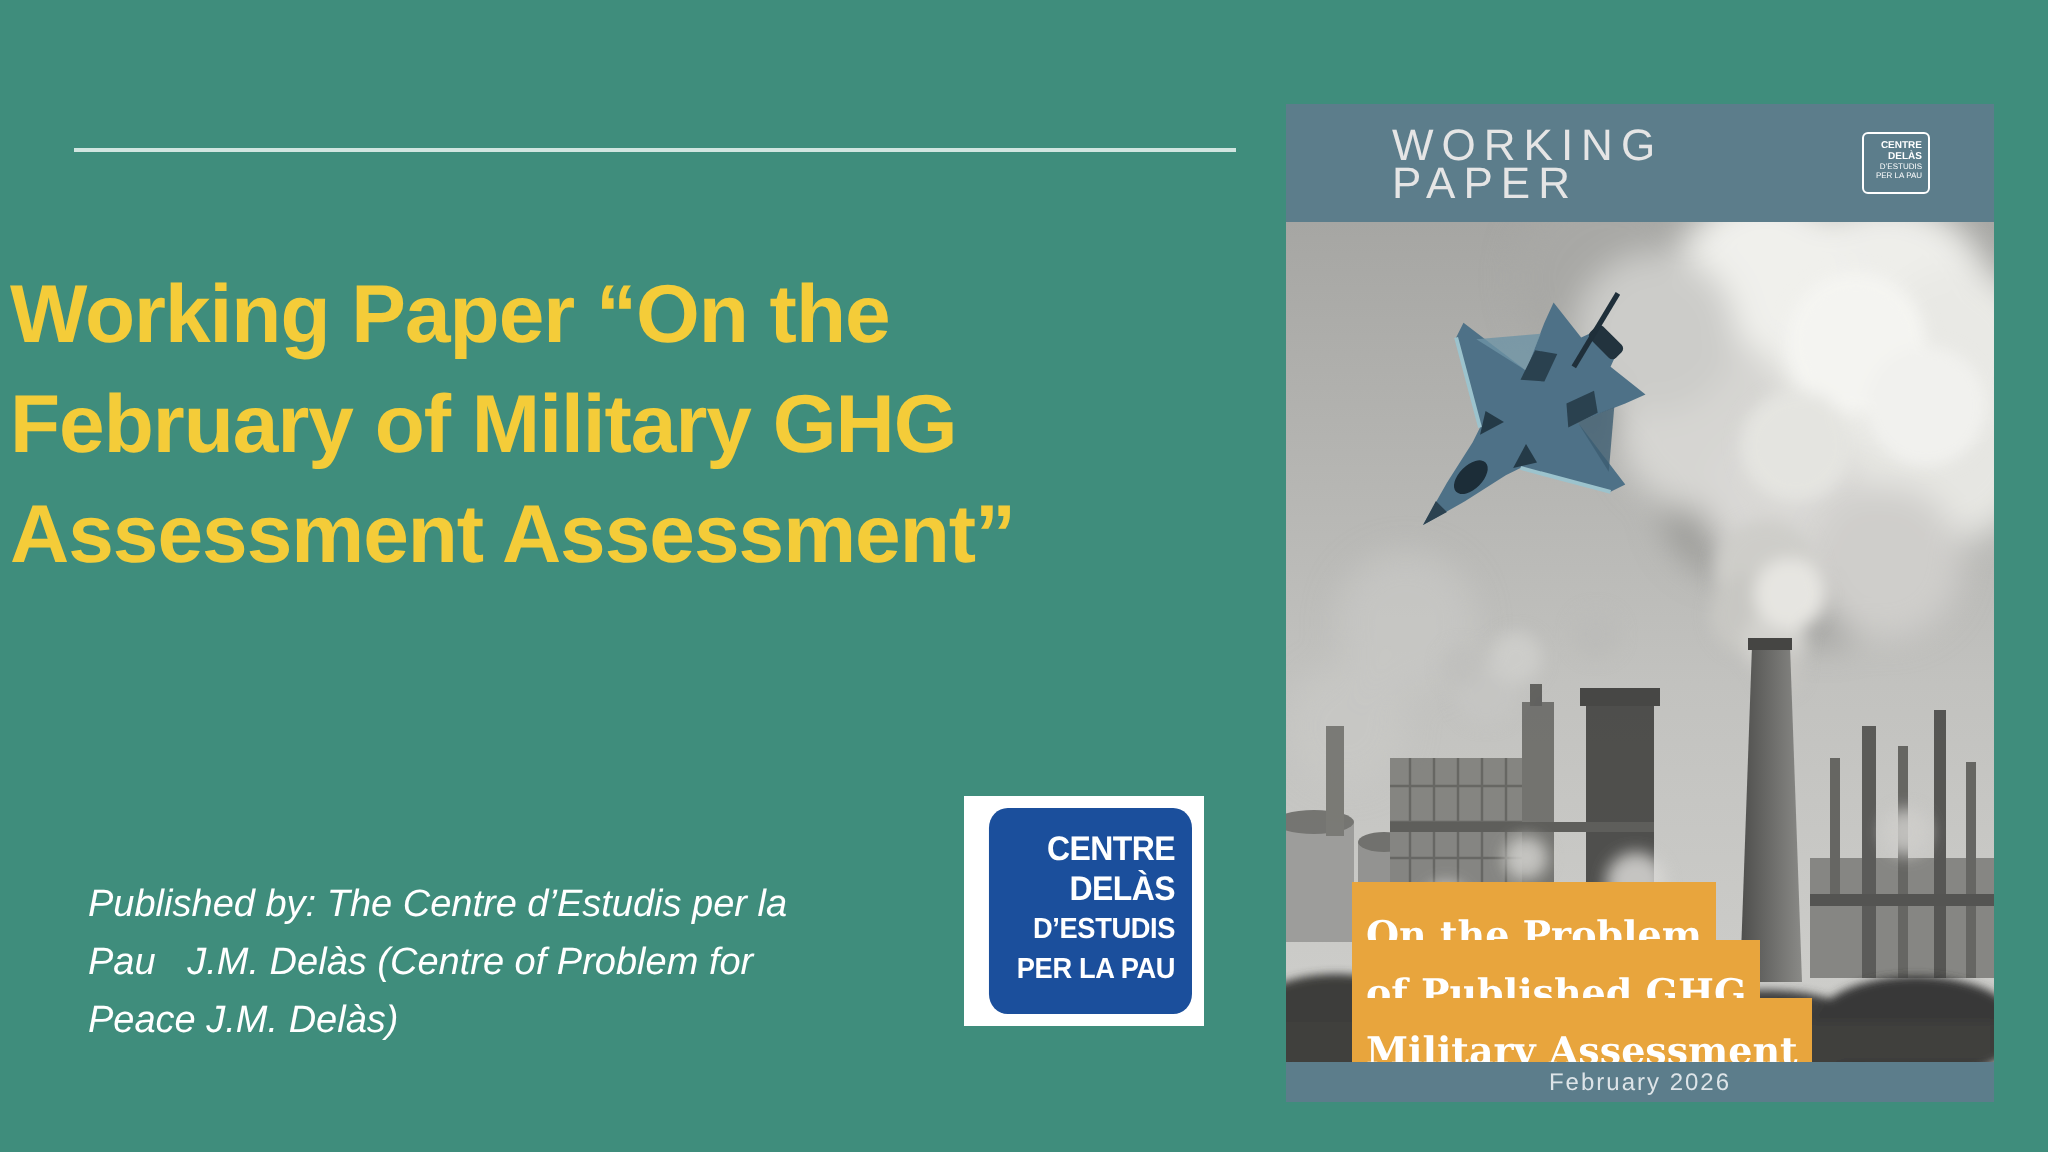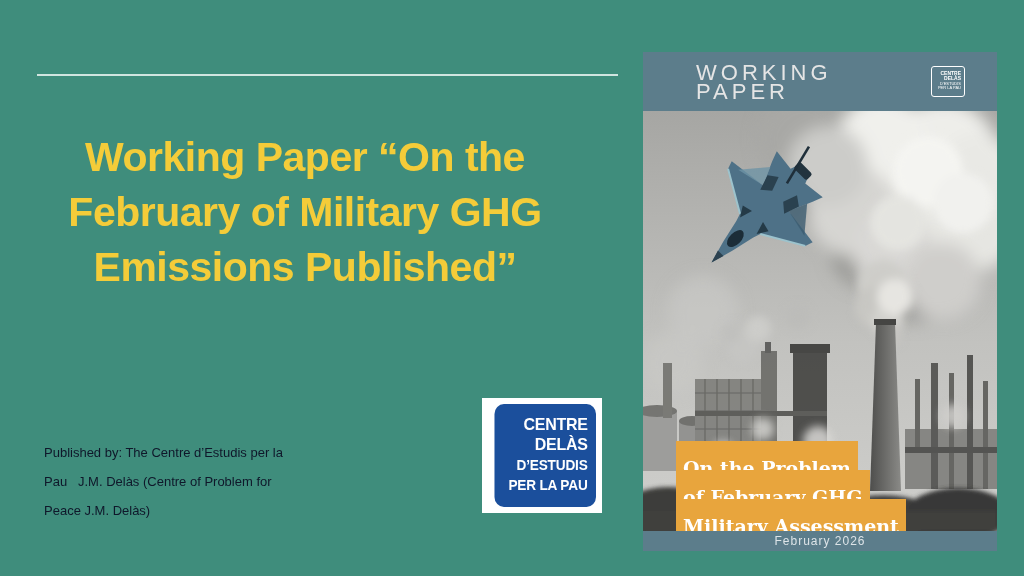--- a/index.html
+++ b/index.html
@@ -2,27 +2,27 @@
 <html><head>
 <meta charset="utf-8">
 <style>
   html,body{margin:0;padding:0;}
   body{width:1024px;height:576px;overflow:hidden;font-family:"Liberation Sans",sans-serif;}
   .canvas{position:relative;width:1024px;height:576px;background:#3F8D7C;}
 
   
   .top-line{position:absolute;left:37px;top:74px;width:581px;height:2px;
             background:rgba(235,245,242,.85);}
-  .main-title{position:absolute;left:5px;top:130px;width:600px;text-align:center;
+  .main-title{position:absolute;left:5px;top:130px;width:600px;
               color:#F4CC39;font-weight:700;font-size:41px;line-height:55px;
               letter-spacing:-.5px;}
   .main-title div{white-space:pre;}
   .date-text{position:absolute;left:49px;top:399px;color:#FFFFFF;font-size:20px;}
-  .publisher-text{position:absolute;left:44px;top:438px;color:#0f172a;
-                  font-size:13px;line-height:29px;}
+  .publisher-text{position:absolute;left:44px;top:438px;color:#ffffff;
+                  font-size:19px;line-height:29px;font-style:italic;}
   .publisher-text div{white-space:pre;}
 
   .logo-left{position:absolute;left:482px;top:398px;width:120px;height:115px;
              background:#FFFFFF;}
   .logo-left-blue{position:absolute;left:6px;top:6px;right:6px;bottom:6px;
                   background:#1B4F9C;border-radius:10px;color:#FFFFFF;
                   text-align:right;padding:11px 9px 0 0;box-sizing:border-box;
                   transform:scaleX(.94);transform-origin:100% 50%;}
   .logo-left-blue .l1{font-weight:700;font-size:17px;letter-spacing:-.3px;line-height:20px;}
   .logo-left-blue .l2,.logo-left-blue .l3{font-weight:700;font-size:14.5px;line-height:20px;letter-spacing:-.2px;}
@@ -57,21 +57,21 @@
 </head>
 <body>
 
 <div class="canvas">
 
   <div class="top-line"></div>
 
   <div class="main-title">
     <div>Working Paper “On the</div>
     <div>February of Military GHG</div>
-    <div>Emissions Published”</div>
+    <div>Assessment Assessment”</div>
   </div>
 
 
   <div class="publisher-text">
     <div>Published by: The Centre d’Estudis per la</div>
     <div>Pau   J.M. Delàs (Centre of Problem for</div>
     <div>Peace J.M. Delàs)</div>
   </div>
 
   <div class="logo-left">
@@ -215,21 +215,21 @@
             <ellipse cx="95" cy="410" rx="55" ry="24" fill="#41413F"></ellipse>
             <ellipse cx="165" cy="404" rx="45" ry="22" fill="#3C3C3A"></ellipse>
             <ellipse cx="240" cy="410" rx="58" ry="26" fill="#3E3E3C"></ellipse>
             <ellipse cx="315" cy="403" rx="52" ry="26" fill="#393937"></ellipse>
             <rect x="0" y="400" width="354" height="20" fill="#3F3F3D"></rect>
           </g>
         </g>
       </svg>
 
       <div class="hl hl1">On the Problem</div>
-      <div class="hl hl2">of February GHG</div>
+      <div class="hl hl2">of Published GHG</div>
       <div class="hl hl3">Military Assessment</div>
       <div class="cover-authors">Xavier Bohigas, Pere Brunet, Teresa de Fortuny, Pere Ortega</div>
     </div>
 
     <div class="cover-footer">February 2026</div>
   </div>
 
 </div>
 
 </body></html>

